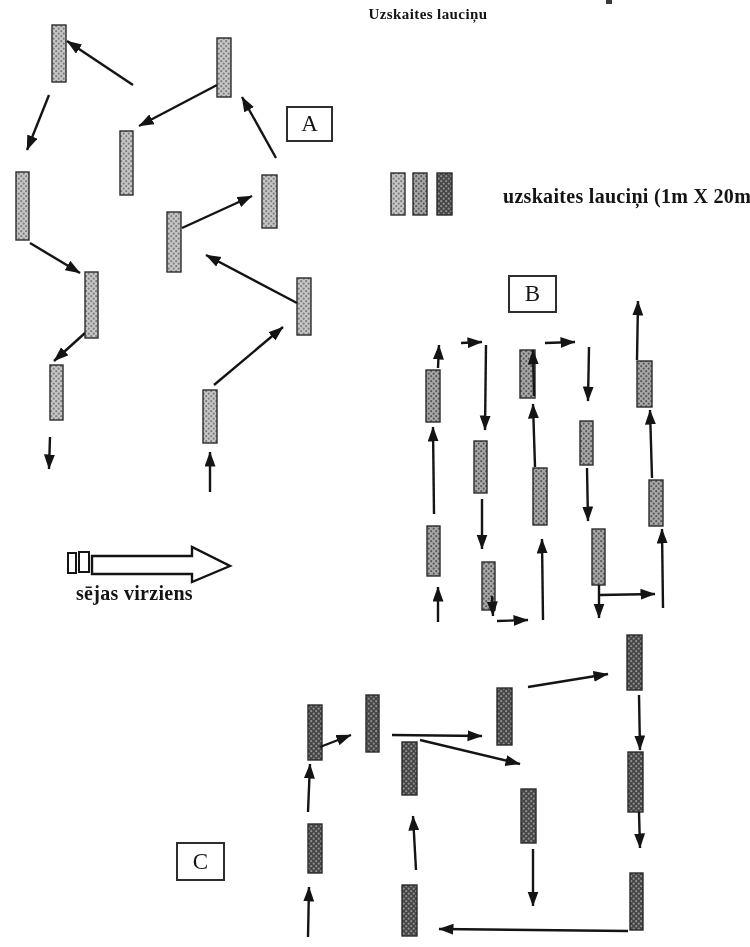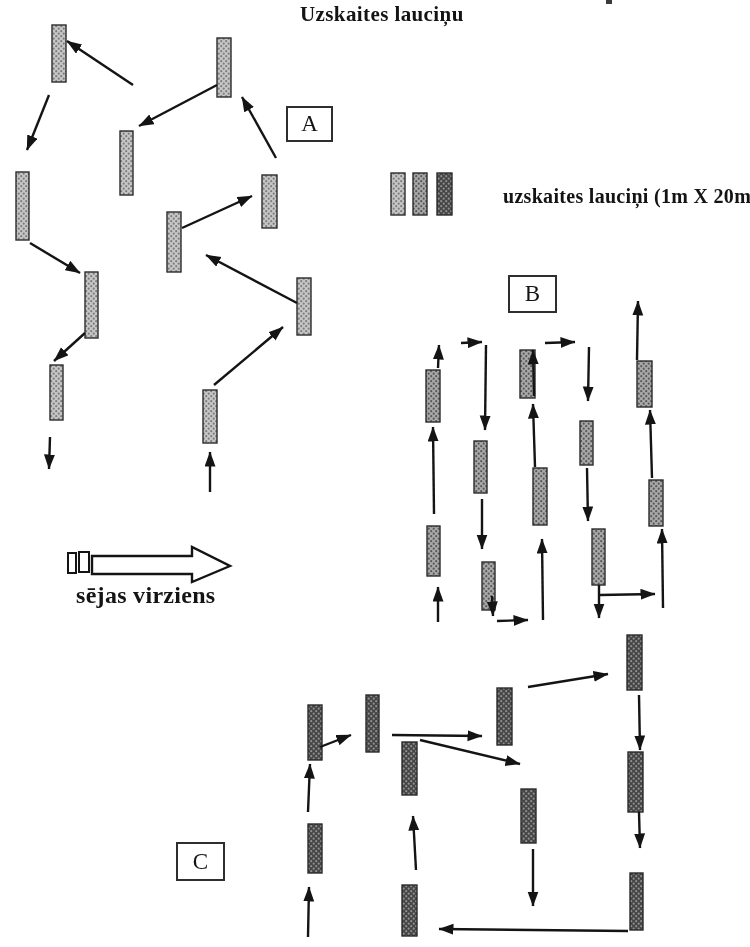--- a/index.html
+++ b/index.html
@@ -4,29 +4,29 @@
 <style>
   html,body{margin:0;padding:0;}
   body{
     width:750px;height:947px;position:relative;overflow:hidden;
     background:#ffffff;color:#141414;
     font-family:"Liberation Serif", serif;
   }
   .abs{position:absolute;}
   #diagram{position:absolute;left:0;top:0;}
   .title{
-    left:300px;top:2px;width:256px;
-    font-weight:bold;font-size:21px;line-height:24px;letter-spacing:0.4px;
+    left:300px;top:2px;width:256px;text-align:center;
+    font-weight:bold;font-size:15px;line-height:24px;letter-spacing:0.4px;
   }
   .legend-label{
     left:503px;top:185px;font-weight:bold;font-size:20px;white-space:nowrap;
     letter-spacing:0.3px;
   }
   .sow-label{
-    left:76px;top:582px;font-weight:bold;font-size:24px;white-space:nowrap;
+    left:76px;top:582px;font-weight:bold;font-size:20px;white-space:nowrap;
     letter-spacing:0.3px;
   }
   .scheme-box{
     border:2px solid #2e2e2e;background:#ffffff;text-align:center;
     font-size:23px;
   }
   #box-a{left:286px;top:106px;width:43px;height:32px;line-height:32px;}
   #box-b{left:508px;top:275px;width:45px;height:34px;line-height:34px;}
   #box-c{left:176px;top:842px;width:45px;height:35px;line-height:35px;}
 </style>

